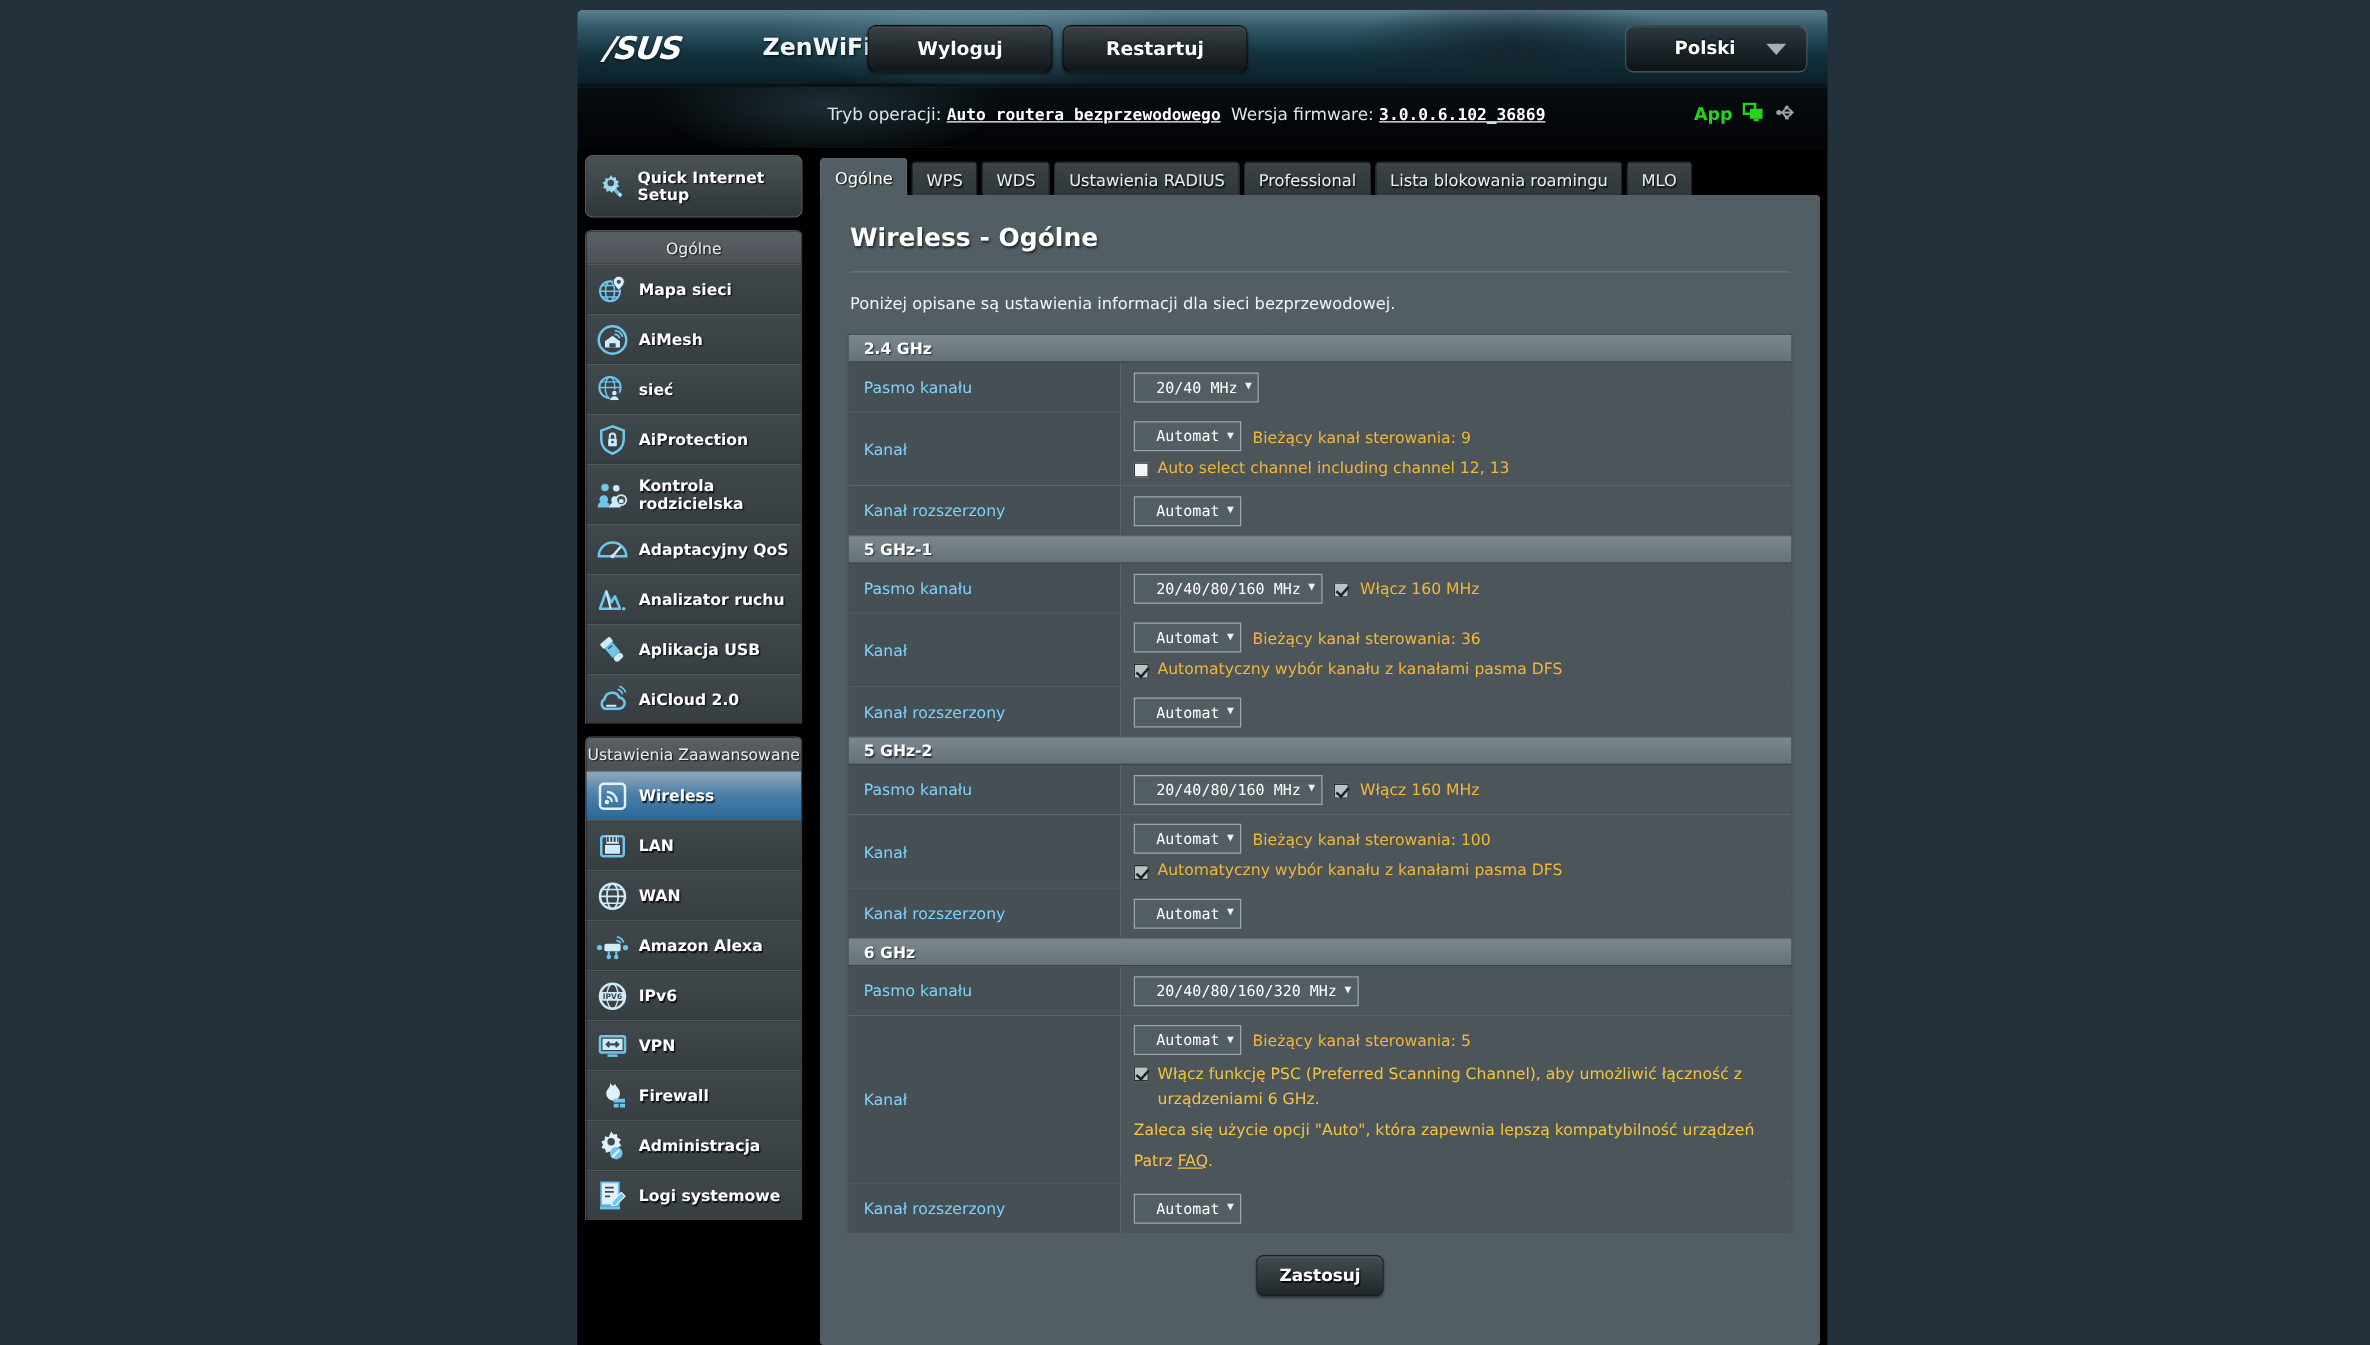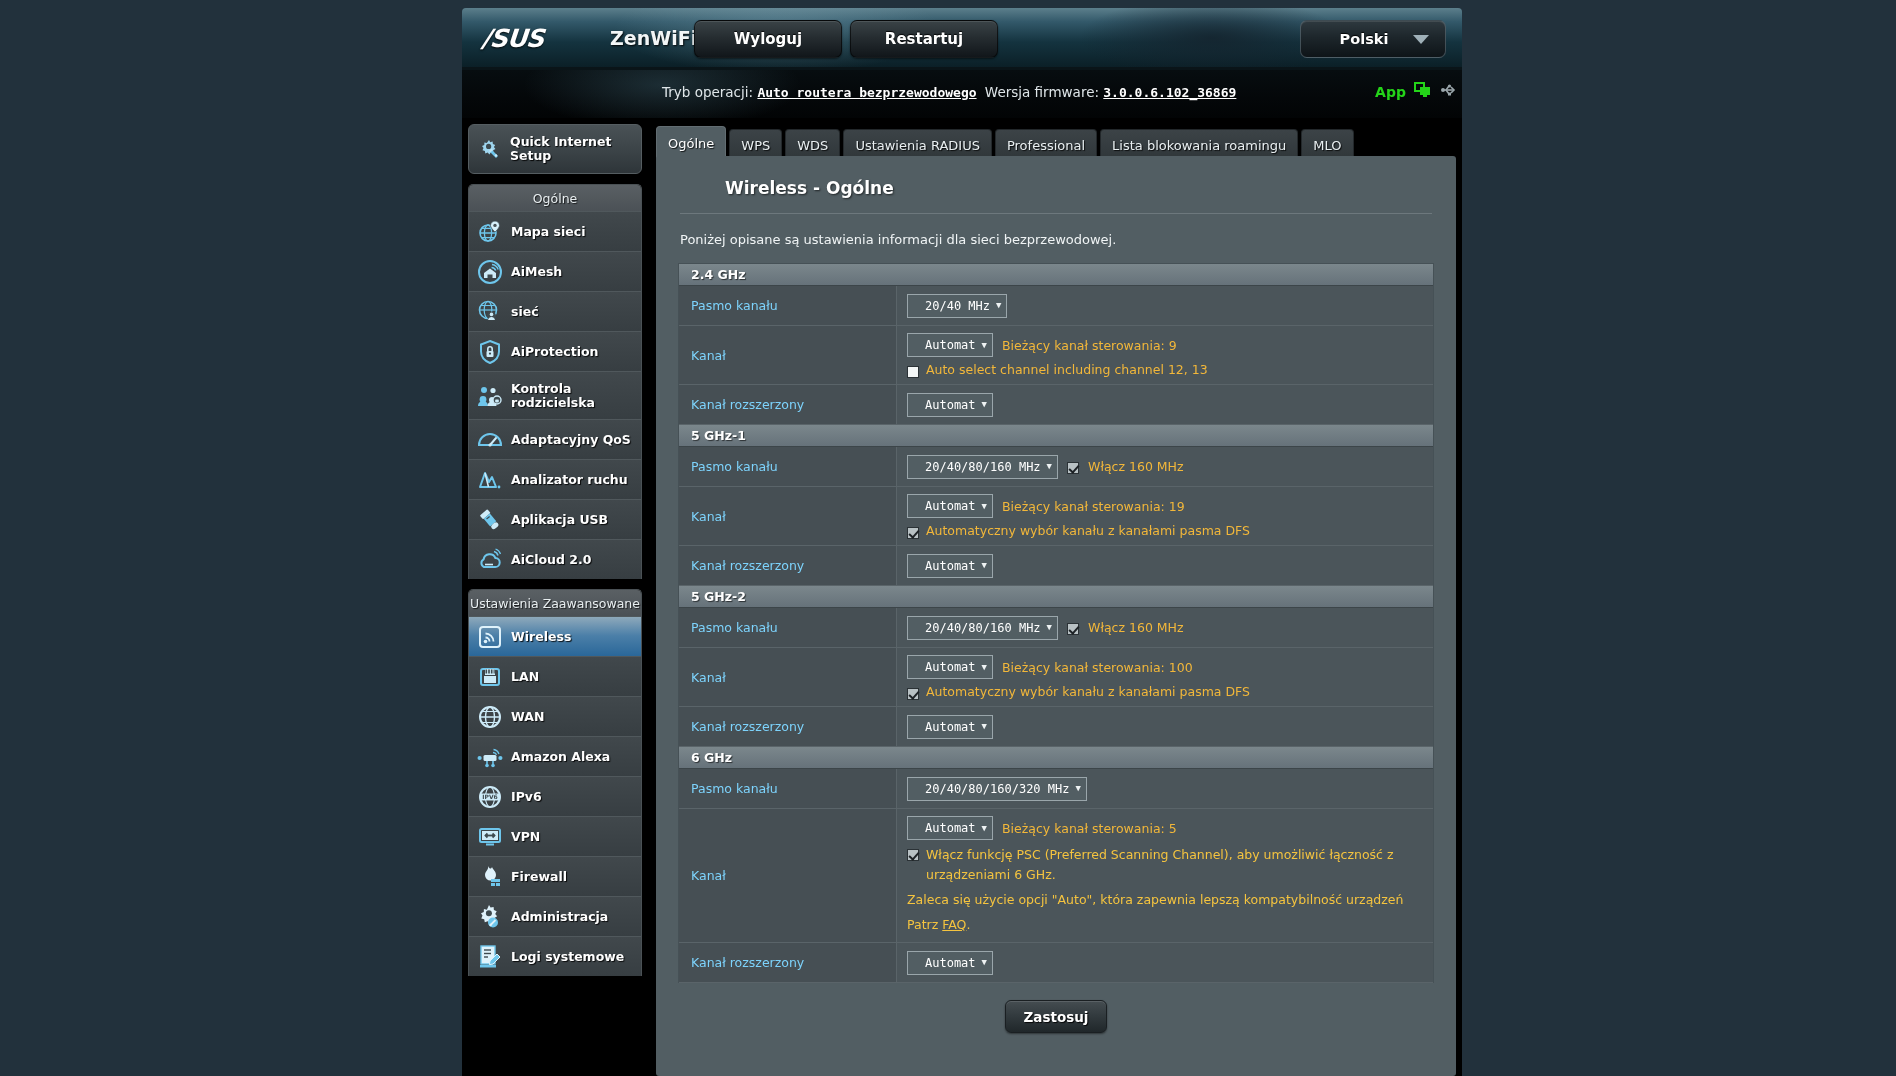--- a/index.html
+++ b/index.html
@@ -133,21 +133,21 @@
     font-size: 13.5px; color: #dfe6e9; white-space: nowrap;
   }
   #infotext .val {
     font-family: "DejaVu Sans Mono", monospace;
     font-weight: bold;
     text-decoration: underline;
     color: #fff;
     font-size: 13px;
   }
   #app-area {
-    position: absolute; right: 4px; top: 12px;
+    position: absolute; right: 24px; top: 12px;
     display: flex; align-items: center; gap: 8px;
   }
   #app-label { color: #24d419; font-weight: bold; font-size: 14px; }
 
   
   #body-region {
     position: relative;
     height: 958px;
     background: #000;
   }
@@ -258,25 +258,24 @@
     background: #525e63;
     color: #ffffff;
     height: 34px;
     border-color: #626d72;
   }
 
   #page-head {
     padding: 22px 24px 0 24px;
   }
   #page-title {
-    font-size: 17px;
+    font-size: 20px;
     font-weight: bold;
     color: #fff;
     text-shadow: 1px 1px 2px rgba(0,0,0,.6);
-    margin-left: 45px;
   }
   #page-title-rule {
     margin-top: 15px;
     height: 1px;
     background: #6d787d;
   }
   #page-desc {
     margin-top: 18px;
     font-size: 13px;
     color: #f0f4f5;
@@ -820,21 +819,21 @@
         </div>
 
         <div class="row">
           <div class="lbl">Kanał</div>
           <div class="val">
             <div class="val-line">
               <span class="sel">
                 <span>Automat</span>
                 <span class="sel-arrow">▼</span>
               </span>
-              <span class="note">Bieżący kanał sterowania: 19</span>
+              <span class="note">Bieżący kanał sterowania: 36</span>
             </div>
             <div class="checkline">
               <span class="cb checked gray"></span>
               <span class="note">Automatyczny wybór kanału z kanałami pasma DFS</span>
             </div>
           </div>
         </div>
 
         <div class="row">
           <div class="lbl">Kanał rozszerzony</div>

